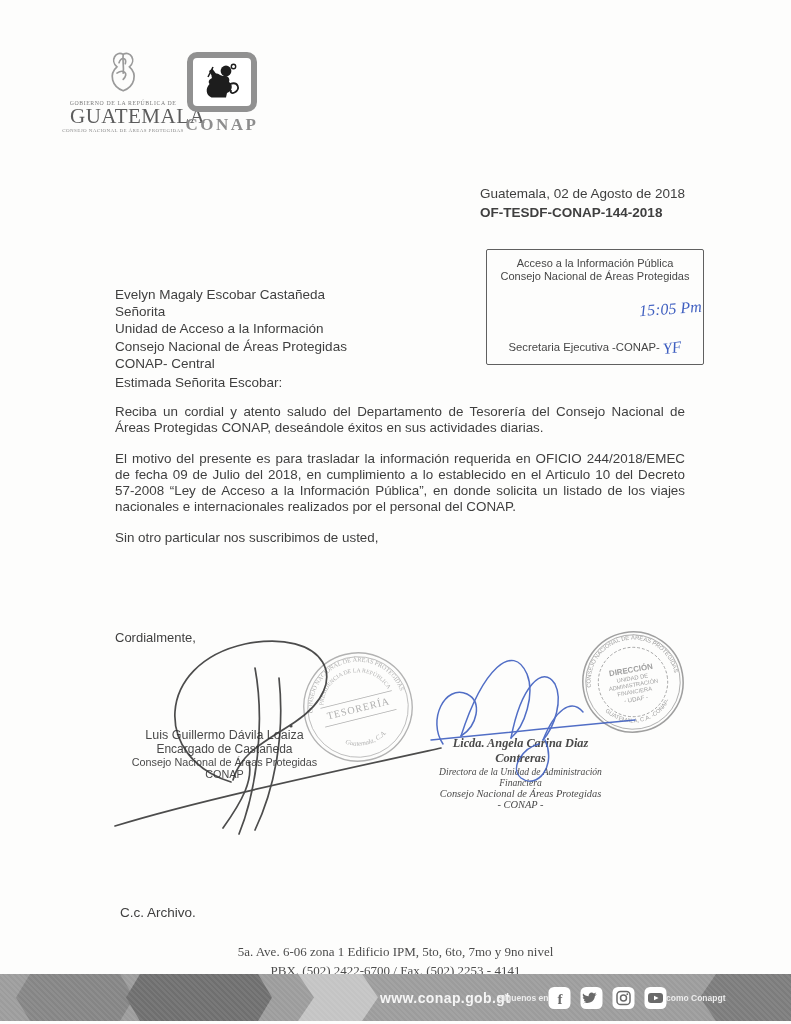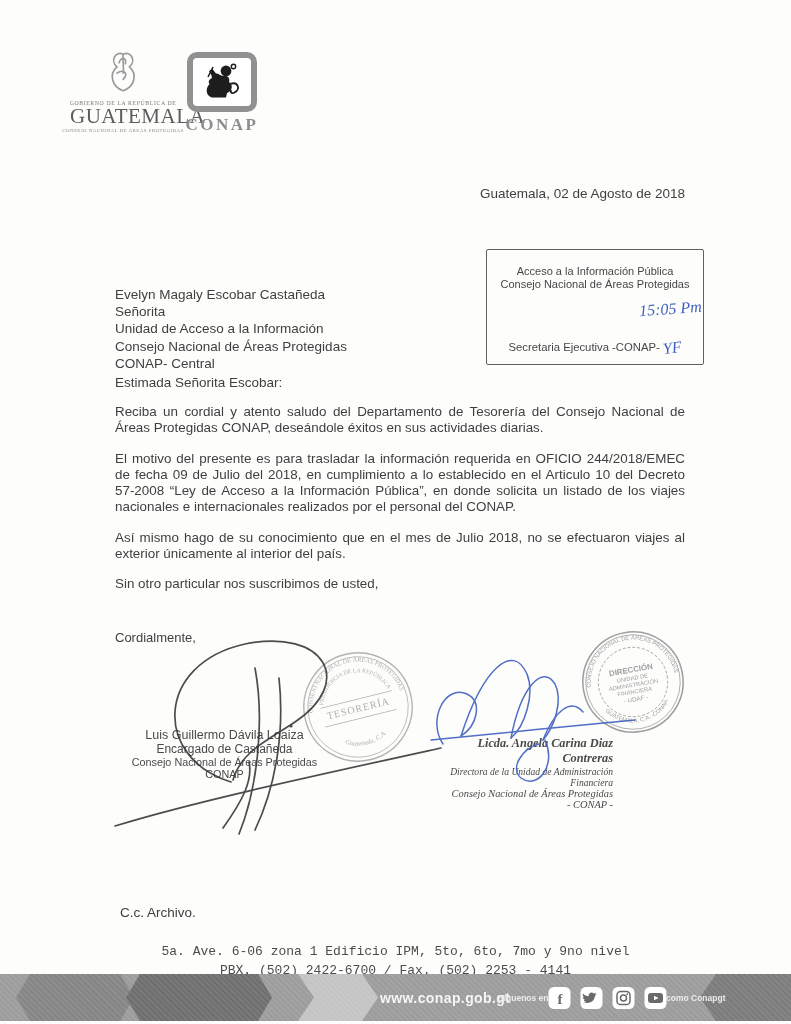--- a/index.html
+++ b/index.html
@@ -15,52 +15,52 @@
   .conap-frame{width:58px;height:48px;border:6px solid #919191;border-radius:10px;margin:0 auto;
                background:#fff;display:flex;align-items:center;justify-content:center;}
   .conap-word{font-family:"Liberation Serif",serif;font-weight:bold;font-size:17px;color:#8d8d8d;
               letter-spacing:2.5px;margin-top:3px;}
   
   .dateline{position:absolute;top:184px;right:106px;text-align:left;font-size:13.5px;line-height:19px;}
   .dateline .ref{font-weight:bold;}
   
   .rstamp{position:absolute;left:486px;top:249px;width:216px;height:114px;border:1.6px solid #606060;
           border-radius:2px;text-align:center;font-size:11px;color:#474747;}
-  .rstamp .l1{margin-top:15px;}
+  .rstamp .l1{margin-top:7px;}
   .rstamp .l2{margin-top:1px;}
   .rstamp .datebox{position:absolute;left:44px;top:37px;width:114px;height:42px;border:2.4px solid #3e3e3e;
           font-size:17px;font-weight:bold;letter-spacing:2px;line-height:42px;color:#2f2f2f;background:rgba(255,255,255,.5);}
   .rstamp .bottomline{position:absolute;left:0;right:0;bottom:7px;font-size:11.3px;}
   .hand{font-family:"Liberation Serif",serif;font-style:italic;color:#3f5fc0;}
   .rstamp .time{position:absolute;left:152px;top:50px;font-size:16px;transform:rotate(-4deg);white-space:nowrap;}
   .rstamp .yf{font-size:16px;display:inline-block;transform:rotate(-8deg);margin-left:3px;vertical-align:-2px;}
   
   .recipient{position:absolute;left:115px;top:286px;font-size:13.5px;line-height:17.2px;}
   .salutation{position:absolute;left:115px;top:375px;font-size:13.5px;}
   .bodytext{position:absolute;left:115px;top:404px;width:570px;font-size:13.4px;line-height:16.3px;text-align:justify;}
   .bodytext p{margin:0 0 14px 0;}
   .closing{position:absolute;left:115px;top:630px;font-size:13px;}
   .cc{position:absolute;left:120px;top:905px;font-size:13.5px;}
   
   .sigtext-left{position:absolute;left:122px;top:728px;width:205px;text-align:center;
                 font-family:Liberation Sans, sans-serif;color:#4a4a4a;}
   .sigtext-left .n{font-size:12.5px;}
   .sigtext-left .t{font-size:12px;}
   .sigtext-left .o{font-size:10.8px;}
-  .sigtext-right{position:absolute;left:428px;top:736px;width:185px;text-align:right;
+  .sigtext-right{position:absolute;left:428px;top:736px;width:185px;text-align:center;
                  font-family:"Liberation Serif",serif;font-style:italic;color:#4a4a4a;}
   .sigtext-right .n{font-size:12.3px;font-weight:bold;}
   .sigtext-right .t{font-size:9.6px;}
   .sigtext-right .o{font-size:10.4px;}
   .sig-svg{position:absolute;pointer-events:none;}
   .stamp-wrap{position:absolute;opacity:.8;}
   .stamp-wrap svg{display:block;}
   
   .footer-addr{position:absolute;left:0;right:0;top:942px;text-align:center;
-               font-family:Liberation Mono, monospace;font-size:13px;color:#4c4c4c;line-height:19px;}
+               font-family:Liberation Serif, serif;font-size:13px;color:#4c4c4c;line-height:19px;}
   
   .bar{position:absolute;left:0;right:0;bottom:3px;height:47px;background:#9c9c9c;}
   .bar .tex{position:absolute;inset:0;background:repeating-linear-gradient(45deg,rgba(255,255,255,.07) 0 2px,transparent 2px 4px);}
   .chev{position:absolute;top:0;bottom:0;}
   .chev1{left:16px;width:118px;background:#858585;clip-path:polygon(14px 0,calc(100% - 14px) 0,100% 50%,calc(100% - 14px) 100%,14px 100%,0 50%);}
   .chev2{left:126px;width:146px;background:#6f6f6f;clip-path:polygon(14px 0,calc(100% - 14px) 0,100% 50%,calc(100% - 14px) 100%,14px 100%,0 50%);}
   .chev3{left:298px;width:80px;background:#c4c4c4;clip-path:polygon(0 0,calc(100% - 16px) 0,100% 50%,calc(100% - 16px) 100%,0 100%,16px 50%);}
   .chev4{left:700px;width:120px;background:#7c7c7c;clip-path:polygon(16px 0,100% 0,100% 100%,16px 100%,0 50%);}
   .bar .site{position:absolute;left:380px;top:50%;transform:translateY(-50%);font-weight:bold;
              font-size:14px;color:#f5f5f5;letter-spacing:.4px;z-index:2;}
@@ -101,20 +101,21 @@
           <path d="M12,16 C10,12 16,10 20,13 L23,14 C27,13 30.5,16 29,20 C33,22 33,29 27,31 L26,35.5 L11.5,35.5 C5.5,33 5.5,26 9.5,22 C7.5,19 10,17 12,16 Z" stroke="none"></path>
           <path d="M30,22 C38,19 41,27 34.5,30.5 C31.5,32 30,30 31.2,28" fill="none" stroke-width="1.8"></path>
         </g>
       </svg>
     </div>
     <div class="conap-word">CONAP</div>
   </div>
 
   <div class="dateline">
     <div>Guatemala, 02 de Agosto de 2018</div>
+    <div class="ref">OF-TESDF-CONAP-144-2018</div>
   </div>
 
   <div class="rstamp">
     <div class="l1">Acceso a la Información Pública</div>
     <div class="l2">Consejo Nacional de Áreas Protegidas</div>
     <div class="time hand">15:05 Pm</div>
     <div class="bottomline">
       <span>Secretaria Ejecutiva -CONAP-</span><span class="hand yf">YF</span>
     </div>
   </div>
@@ -125,21 +126,20 @@
     <div>Unidad de Acceso a la Información</div>
     <div>Consejo Nacional de Áreas Protegidas</div>
     <div>CONAP- Central</div>
   </div>
 
   <div class="salutation">Estimada Señorita Escobar:</div>
 
   <div class="bodytext">
     <p>Reciba un cordial y atento saludo del Departamento de Tesorería del Consejo Nacional de Áreas Protegidas CONAP, deseándole éxitos en sus actividades diarias.</p>
     <p>El motivo del presente es para trasladar la información requerida en OFICIO 244/2018/EMEC de fecha 09 de Julio del 2018, en cumplimiento a lo establecido en el Articulo 10 del Decreto 57-2008 “Ley de Acceso a la Información Pública”, en donde solicita un listado de los viajes nacionales e internacionales realizados por el personal del CONAP.</p>
-    <p>Así mismo hago de su conocimiento que en el mes de Julio 2018, no se efectuaron viajes al exterior únicamente al interior del país.</p>
     <p>Sin otro particular nos suscribimos de usted,</p>
   </div>
 
   <div class="closing">Cordialmente,</div>
 
   <div class="sigtext-left">
     <div class="n">Luis Guillermo Dávila Loaiza</div>
     <div class="t">Encargado de Castañeda</div>
     <div class="o">Consejo Nacional de Áreas Protegidas</div>
     <div class="o">CONAP</div>

